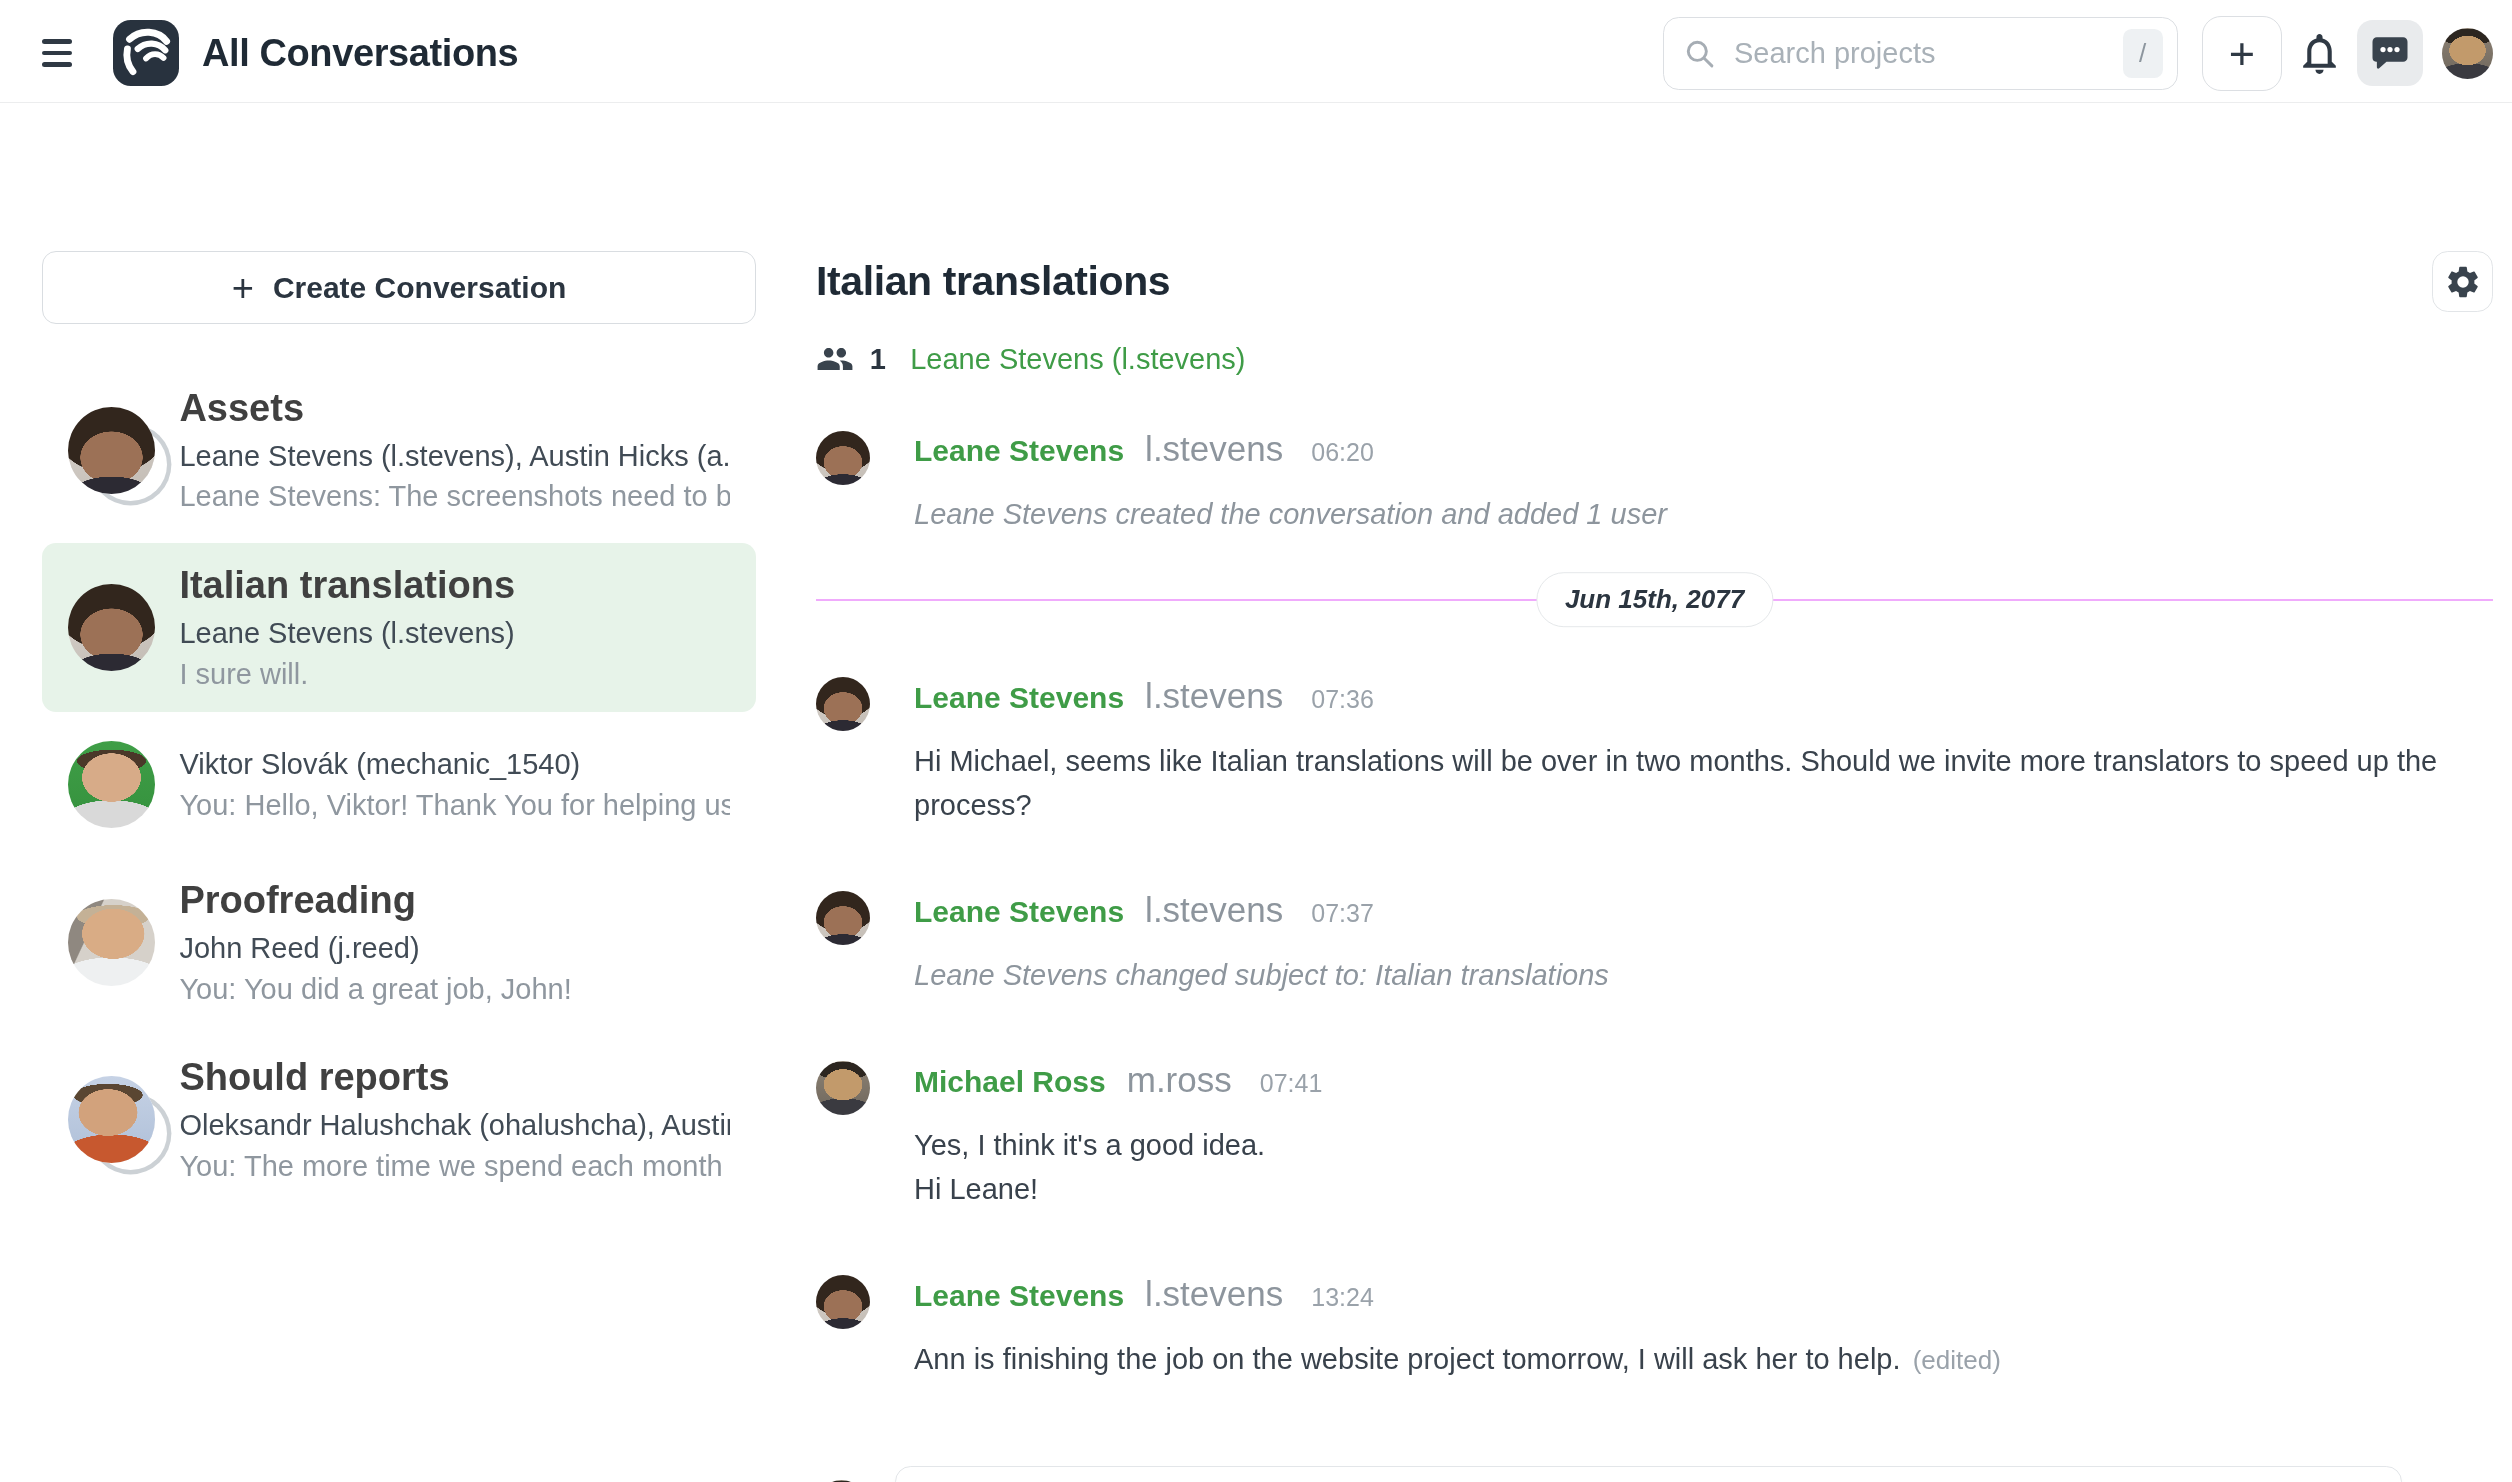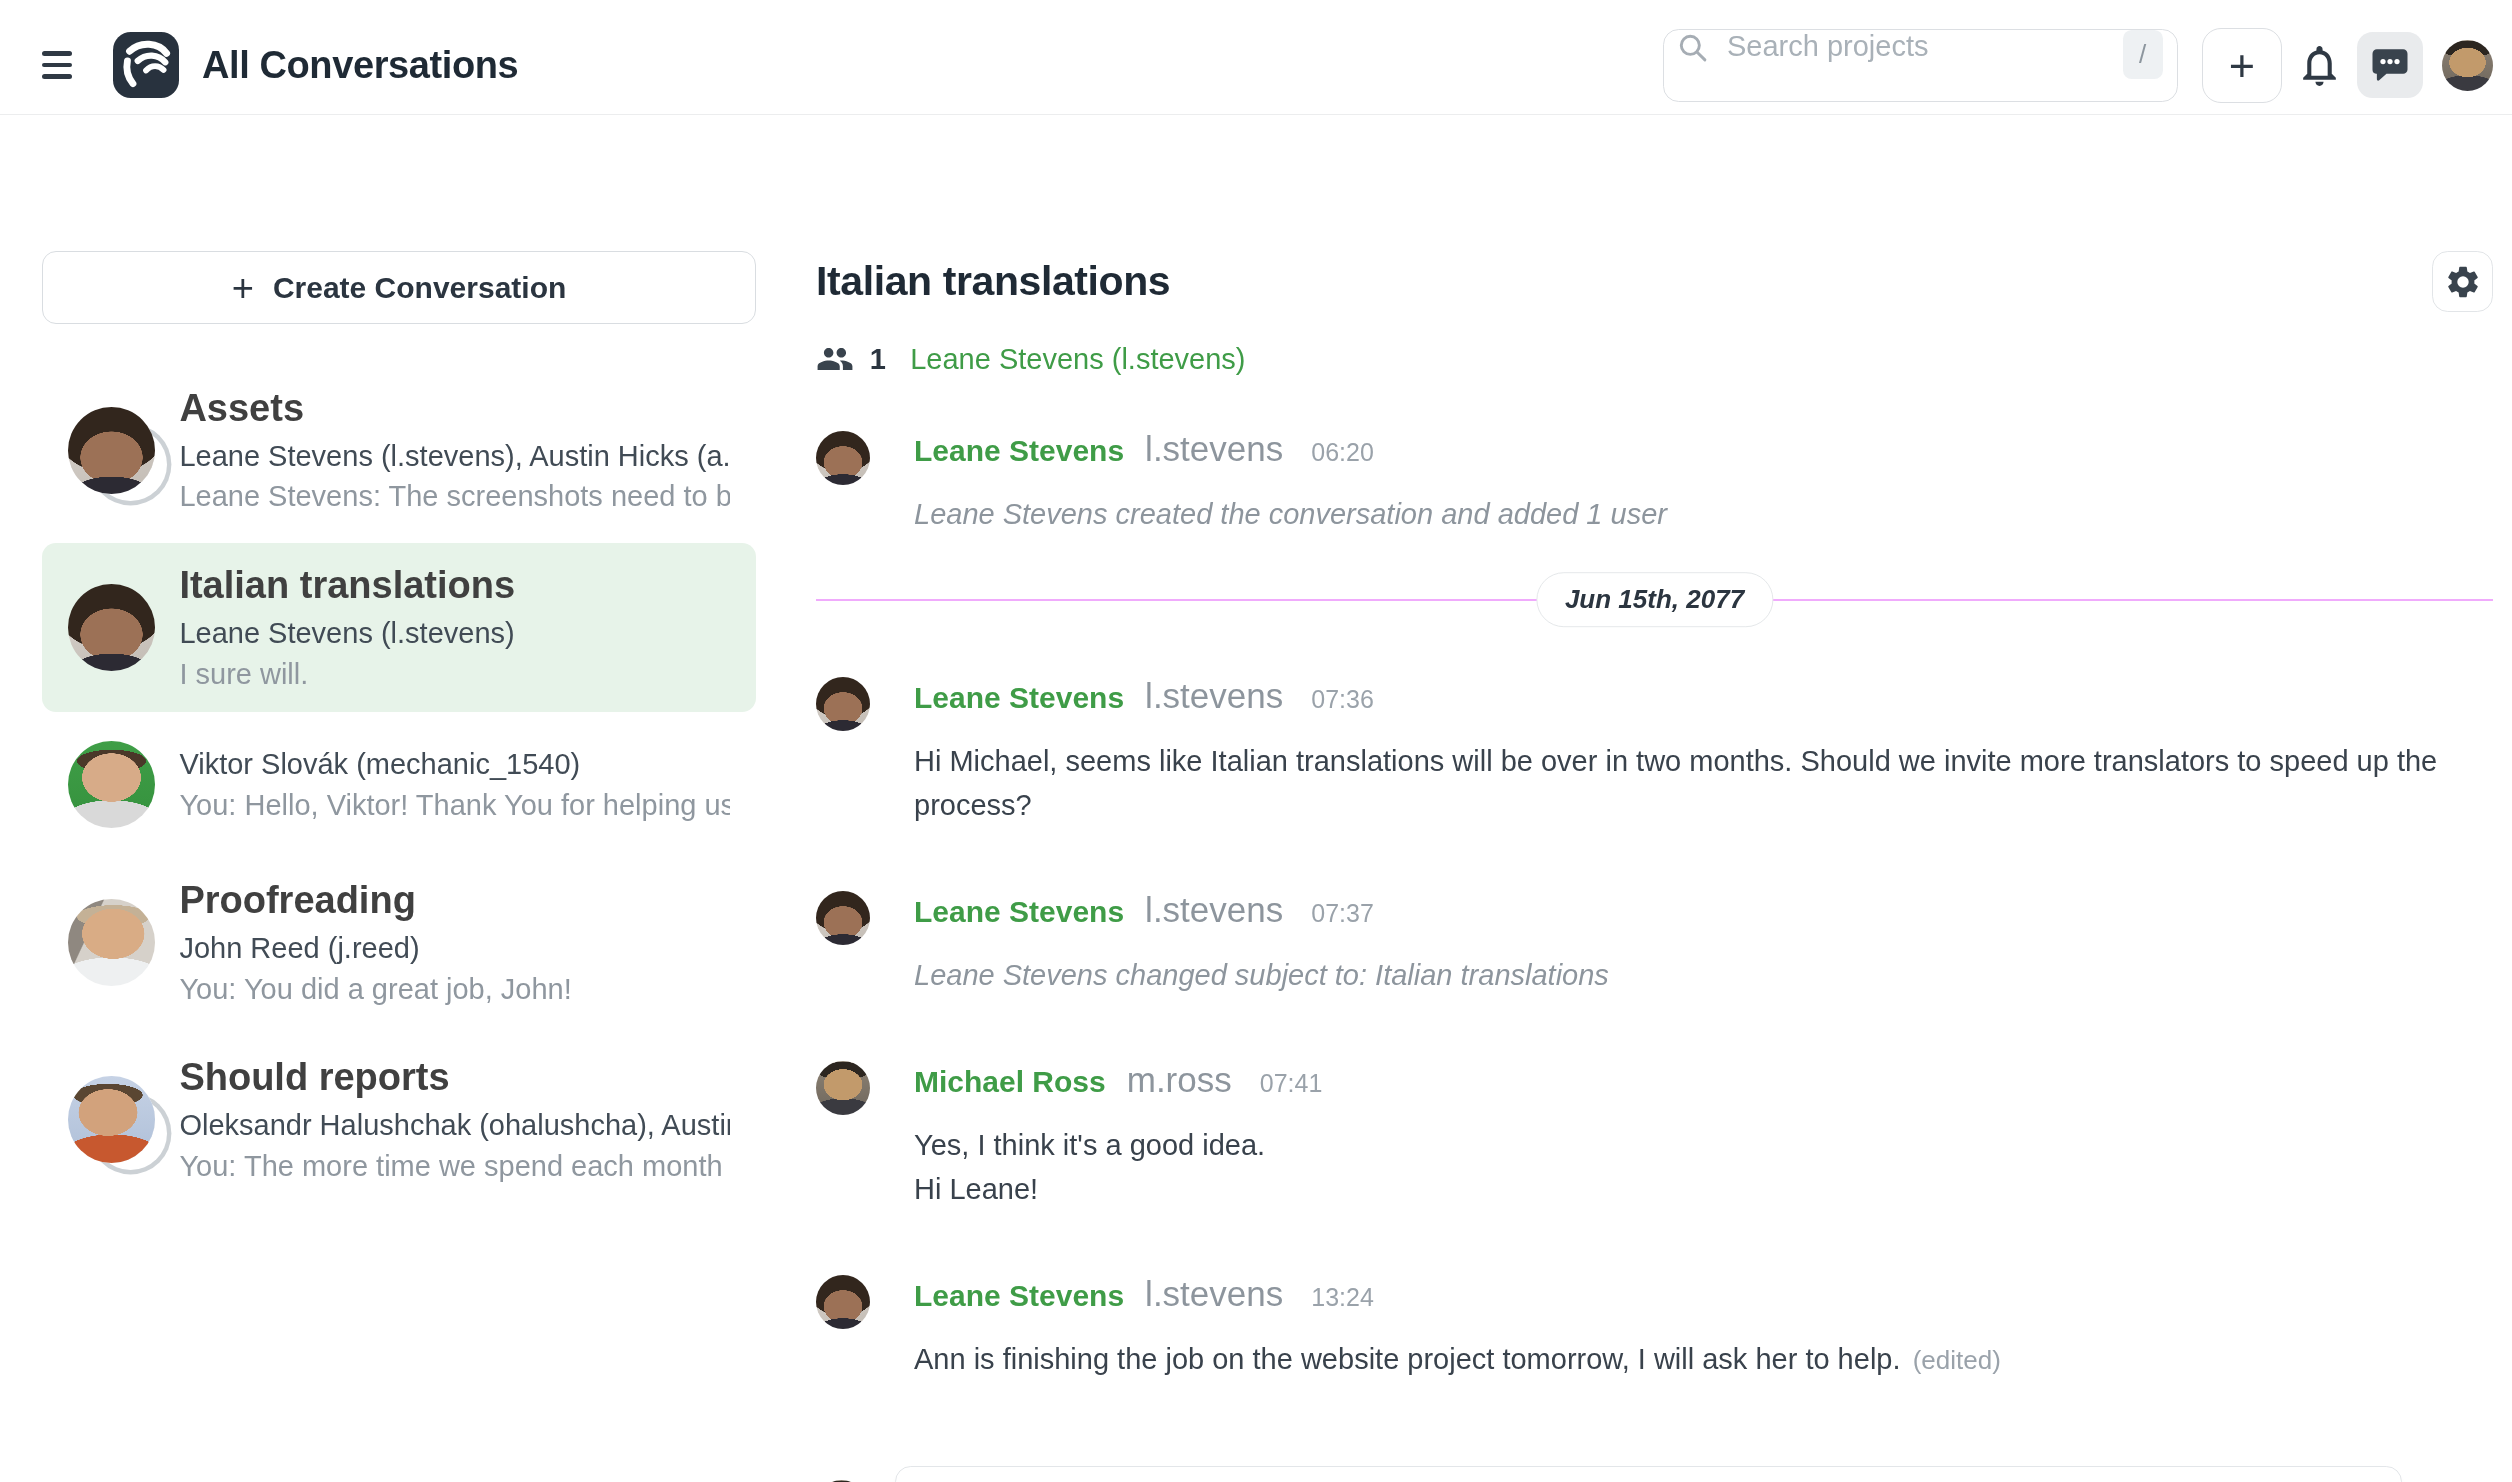--- a/index.html
+++ b/index.html
@@ -1,30 +1,30 @@
 <!DOCTYPE html>
 <html style="--accent: #3f9c47; --selbg: #e7f3e9;font-size:14px"><head>
 <meta charset="utf-8">
 <style>
   * { margin:0; padding:0; box-sizing:border-box; }
   html,body { width:2512px; height:1483px; overflow:hidden; background:#fff; }
   body { font-family:"Liberation Sans","DejaVu Sans",sans-serif; color:#242e39; }
   .app { position:relative; width:2512px; height:1483px; background:#fff; }
 
   
-  .topbar { position:absolute; top:16px; left:0; right:0; height:99px; display:flex; align-items:center;
+  .topbar { position:absolute; top:4px; left:0; right:0; height:99px; display:flex; align-items:center;
             padding:0 19px 0 42px; border-bottom:1.7px solid #ecedee; background:#fff; }
   .menu-btn { width:52px; height:52px; border:none; background:transparent; display:flex; flex-direction:column;
               justify-content:center; gap:7px; cursor:pointer; }
   .menu-btn i { display:block; width:30px; height:4.4px; background:#2f3944; border-radius:2.6px; }
   .logo { width:66px; height:66px; margin-left:19px; display:block; }
   .app-title { font-size:38px; font-weight:700; color:#1f2a35; margin-left:23px; letter-spacing:-0.4px; }
   .top-spacer { flex:1; }
   .proj-search { width:515px; height:73px; border:1.7px solid #dcdfe3; border-radius:15.7px; background:#fff;
-                 display:flex; align-items:flex-start; padding:0 14px 0 11px; gap:17.4px; }
+                 display:flex; align-items:center; padding:0 14px 0 18px; gap:17.4px; }
   .proj-search input { flex:1; border:none; outline:none; font-size:29px; color:#242e39; background:transparent;
                        font-family:inherit; min-width:0; }
   .proj-search input::placeholder { color:#a9b1b8; }
   .kbd { width:40px; height:49px; background:#eef1f3; border-radius:8.7px; display:flex; align-items:center;
          justify-content:center; font-size:26px; color:#8d969e; }
   .add-btn { width:80px; height:75px; margin-left:24.4px; border:1.7px solid #dcdfe3; border-radius:19px; background:#fff;
              font-size:45px; font-weight:300; color:#2f3944; line-height:1; cursor:pointer; font-family:inherit; }
   .bell-btn { width:75px; height:75px; border:none; background:transparent; display:flex; align-items:center;
               justify-content:center; cursor:pointer; }
   .chat-btn { width:66px; height:66px; border:none; border-radius:15.7px; background:#e9ebed; display:flex;

